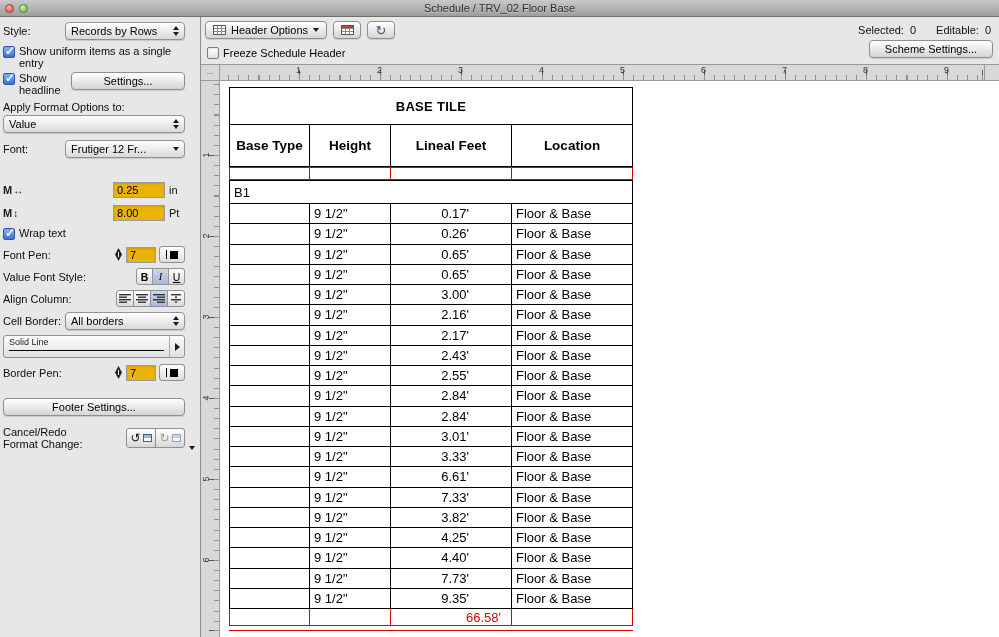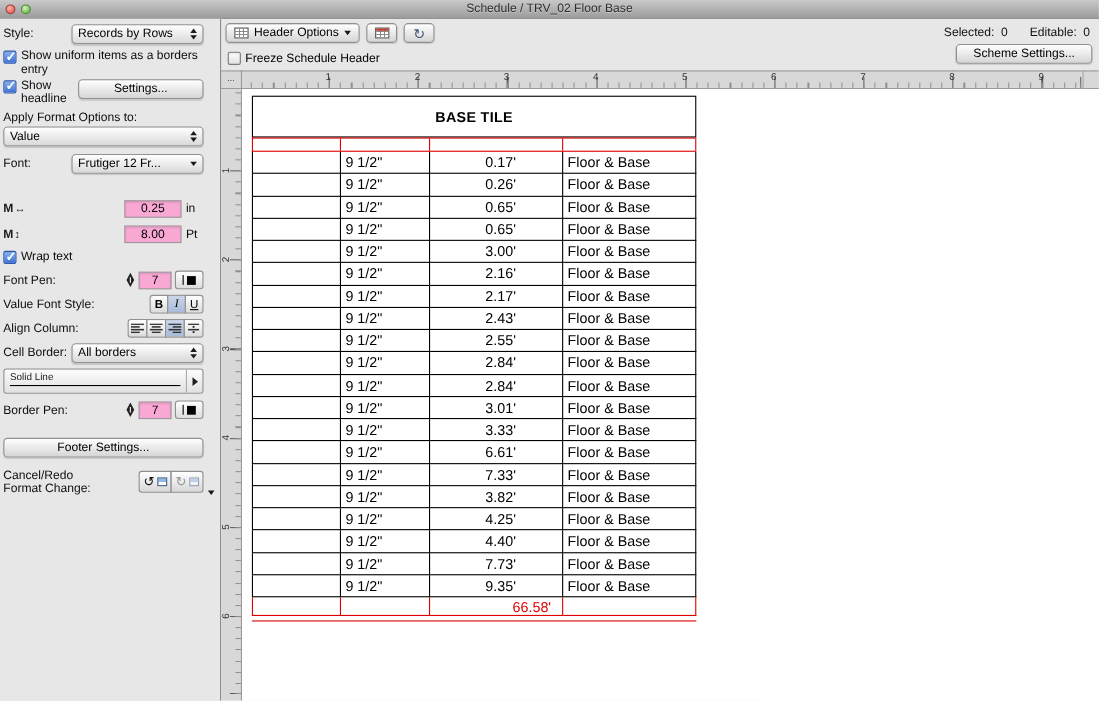--- a/index.html
+++ b/index.html
@@ -27,21 +27,21 @@
   .tu{width:0;height:0;border-left:3px solid transparent;border-right:3px solid transparent;border-bottom:4px solid #1a1a1a;}
   .td{width:0;height:0;border-left:3px solid transparent;border-right:3px solid transparent;border-top:4px solid #1a1a1a;}
   .tr{width:0;height:0;border-top:4px solid transparent;border-bottom:4px solid transparent;border-left:5px solid #1f1f1f;}
   .w120{width:120px;margin-left:auto;}
   .wfull{width:100%;}
   .cbrow{display:flex;align-items:flex-start;gap:4px;margin-bottom:3px;}
   .cb{width:12px;height:12px;border:1px solid #7b7b7b;border-radius:2px;background:linear-gradient(#fdfdfd,#e2e2e2);flex:0 0 12px;position:relative;margin-top:1px;box-shadow:inset 0 1px 1px rgba(0,0,0,.08);}
   .cb.on{background:linear-gradient(#8ab5f2,#3c6fd6);border-color:#2f57ad;}
   .cb.on::after{content:"✓";position:absolute;left:1px;top:-3px;color:#fff;font-size:12px;font-weight:bold;}
   .btn{height:18px;border:1px solid #8f8f8f;border-radius:4px;background:linear-gradient(#ffffff,#d5d5d5);font-size:11px;color:#000;display:inline-flex;align-items:center;justify-content:center;padding:0 10px;box-shadow:0 1px 1px rgba(0,0,0,.12);font-family:inherit;white-space:nowrap;}
-  .field{height:16px;border:1px solid #9b9b9b;background:#f9a8d4;font-size:11px;padding:0 3px;font-family:inherit;box-shadow:inset 0 1px 2px rgba(0,0,0,.12);text-align:center;}
+  .field{height:16px;border:1px solid #9b9b9b;background:#eab308;font-size:11px;padding:0 3px;font-family:inherit;box-shadow:inset 0 1px 2px rgba(0,0,0,.12);}
   .w52{width:52px;}
   .w30{width:30px;}
   .micon{font-size:11px;font-weight:bold;color:#1c1c1c;display:inline-flex;align-items:center;gap:1px;}
   .micon .ar{font-weight:normal;font-size:10px;}
   .unit{width:16px;margin-left:4px;}
   .penic{display:inline-flex;margin-right:3px;}
   .swatch{width:26px;height:17px;border:1px solid #8f8f8f;border-radius:3px;background:linear-gradient(#fff,#dcdcdc);display:inline-flex;align-items:center;justify-content:center;gap:3px;margin-left:3px;padding:0;}
   .swatch .vl{width:1px;height:9px;background:#000;display:block;}
   .swatch .bx{width:8px;height:8px;background:#000;display:block;}
   .seg{display:flex;margin-left:auto;}
@@ -151,21 +151,21 @@
           <span class="val">Records by Rows</span>
           <span class="arrs">
               <i class="tu"></i>
               <i class="td"></i>
             </span>
         </div>
       </div>
 
       <div class="cbrow">
         <span class="cb on"></span>
-        <span>Show uniform items as a borders entry</span>
+        <span>Show uniform items as a single entry</span>
       </div>
 
       <div class="srow" style="align-items:flex-start;">
         <div class="cbrow" style="margin-bottom:0;width:62px;">
           <span class="cb on"></span>
           <span>Show headline</span>
         </div>
         <button class="btn mla" style="width:114px;">Settings...</button>
       </div>
 
@@ -392,28 +392,35 @@
           <span class="rvl" style="top:312px">4</span>
           <span class="rvl" style="top:393px">5</span>
           <span class="rvl" style="top:474px">6</span>
         </div>
 
         <div class="canvas">
           <div class="sched">
 
             <div class="tt">BASE TILE</div>
 
+            <div class="thead">
+              <div class="hc c0">Base Type</div>
+              <div class="hc c1">Height</div>
+              <div class="hc c2">Lineal Feet</div>
+              <div class="hc c3">Location</div>
+            </div>
 
             <div class="redrow">
               <div class="rc c0"></div>
               <div class="rc c1"></div>
               <div class="rc c2"></div>
               <div class="rc c3"></div>
             </div>
 
+            <div class="grp">B1</div>
 
             <div>
                 <div class="trow">
     <div class="cell c0"></div>
     <div class="cell c1 pl">9 1/2"</div>
     <div class="cell c2 num">0.17'</div>
     <div class="cell c3 pl">Floor &amp; Base</div>
   </div>
                 <div class="trow">
     <div class="cell c0"></div>

